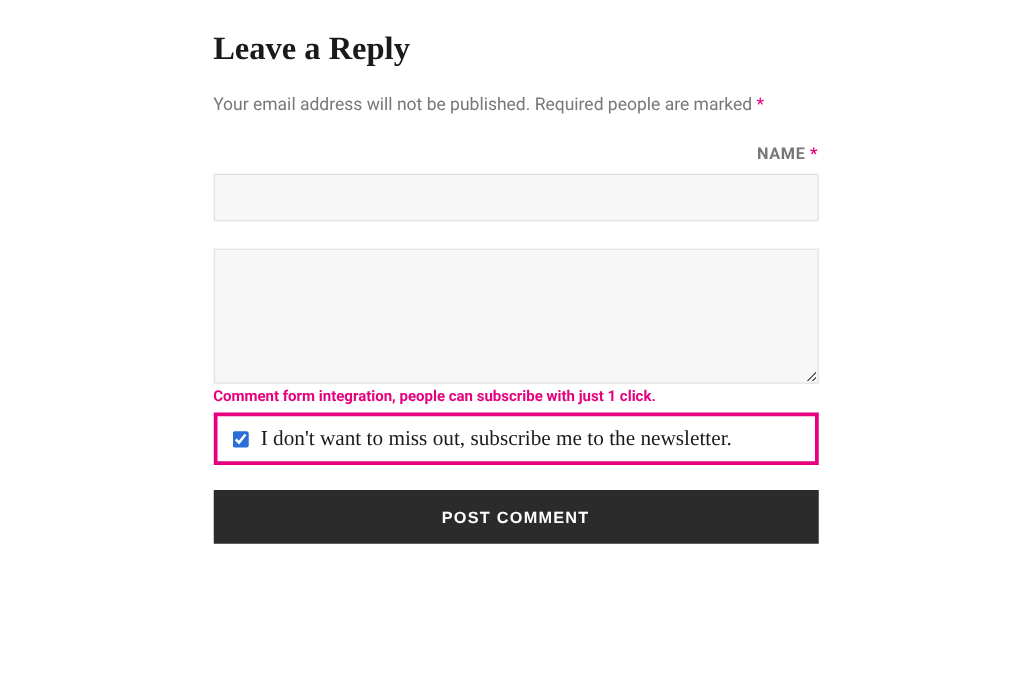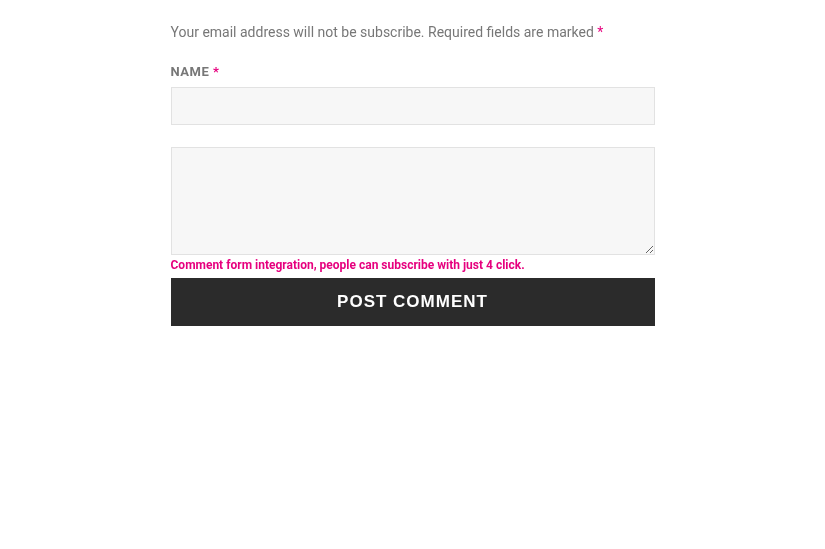--- a/index.html
+++ b/index.html
@@ -37,20 +37,21 @@
       margin-bottom: 22px;
     }
     .field-label {
       display: block;
       font-size: 13px;
       font-weight: 700;
       letter-spacing: 0.5px;
       color: #777;
       text-transform: uppercase;
       margin-bottom: 8px;
+      text-align: right;
     }
     .text-input {
       width: 100%;
       height: 38px;
       background: #f7f7f7;
       border: 1px solid #e2e2e2;
       font-size: 14px;
       padding: 6px 10px;
     }
     .textarea-input {
@@ -87,46 +88,51 @@
     .subscribe-label {
       font-family: Georgia, 'Times New Roman', serif;
       font-size: 17px;
       color: #1a1a1a;
     }
     .submit-button {
       width: 100%;
       background: #2b2b2b;
       color: #ffffff;
       border: none;
-      font-size: 17px;
+      font-size: 13px;
       font-weight: 700;
       letter-spacing: 1px;
       text-transform: uppercase;
       padding: 14px 0;
       cursor: pointer;
     }
   </style>
 </head>
 <body>
 
 <div class="container">
+  <h2 class="heading">Leave a Reply</h2>
 
   <p class="intro">
-    <span>Your email address will not be subscribe. Required fields are marked </span><span class="required-mark">*</span>
+    <span>Your email address will not be published. Required people are marked </span><span class="required-mark">*</span>
   </p>
 
   <div class="field-group">
     <label class="field-label">
       <span>NAME</span>
       <span class="required-mark">*</span>
     </label>
     <input type="text" class="text-input" value="" style="">
   </div>
 
 
   <div>
     <textarea class="textarea-input" style=""></textarea>
-    <div class="annotation">Comment form integration, people can subscribe with just 4 click.</div>
+    <div class="annotation">Comment form integration, people can subscribe with just 1 click.</div>
   </div>
 
+  <div class="subscribe-box">
+    <input type="checkbox" class="checkbox" checked="" style="">
+    <span class="subscribe-label">I don't want to miss out, subscribe me to the newsletter.</span>
+  </div>
 
   <button class="submit-button">POST COMMENT</button>
 </div>
 
 </body></html>

